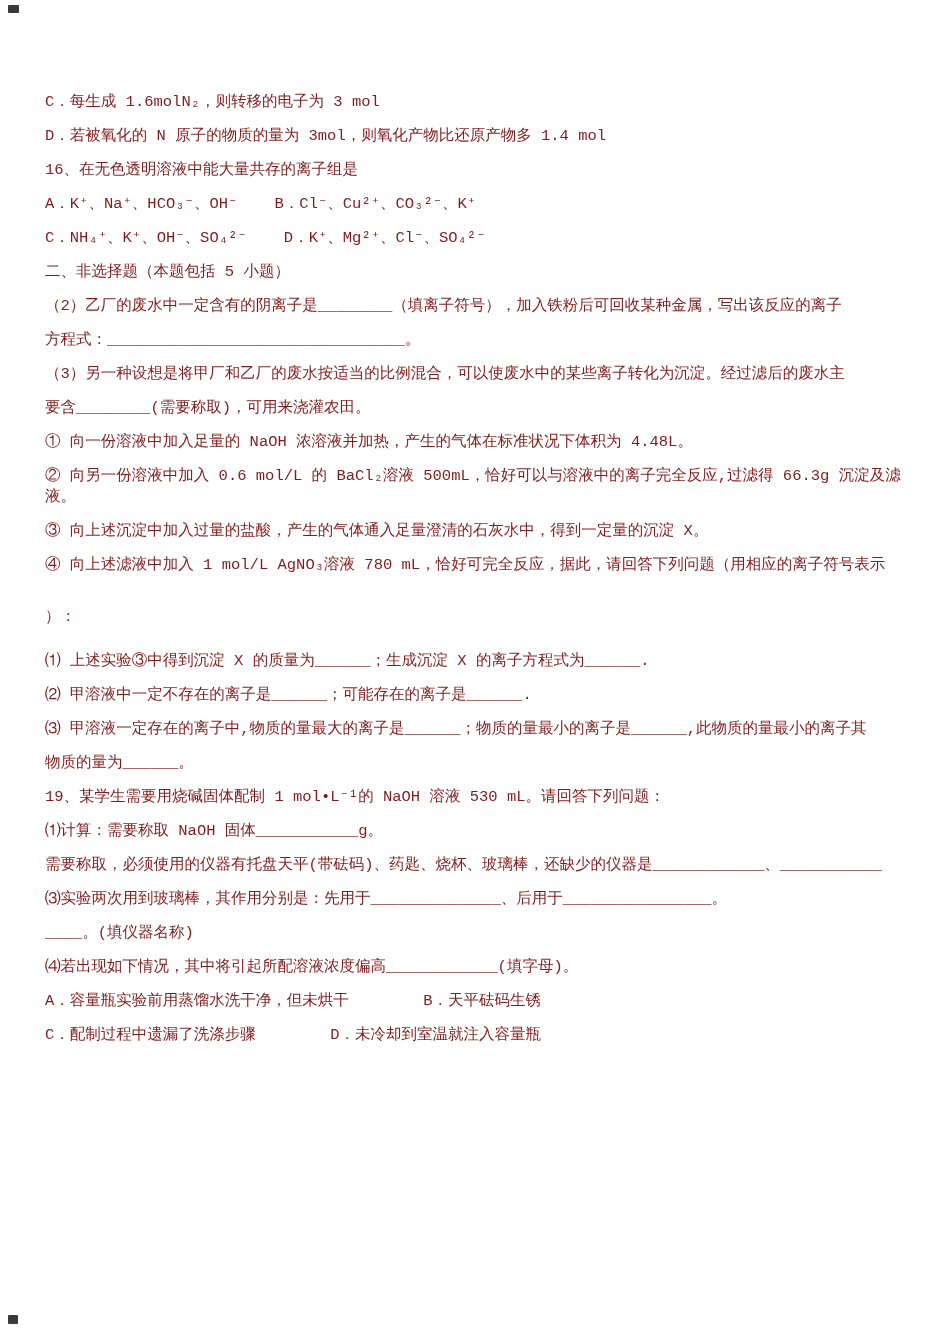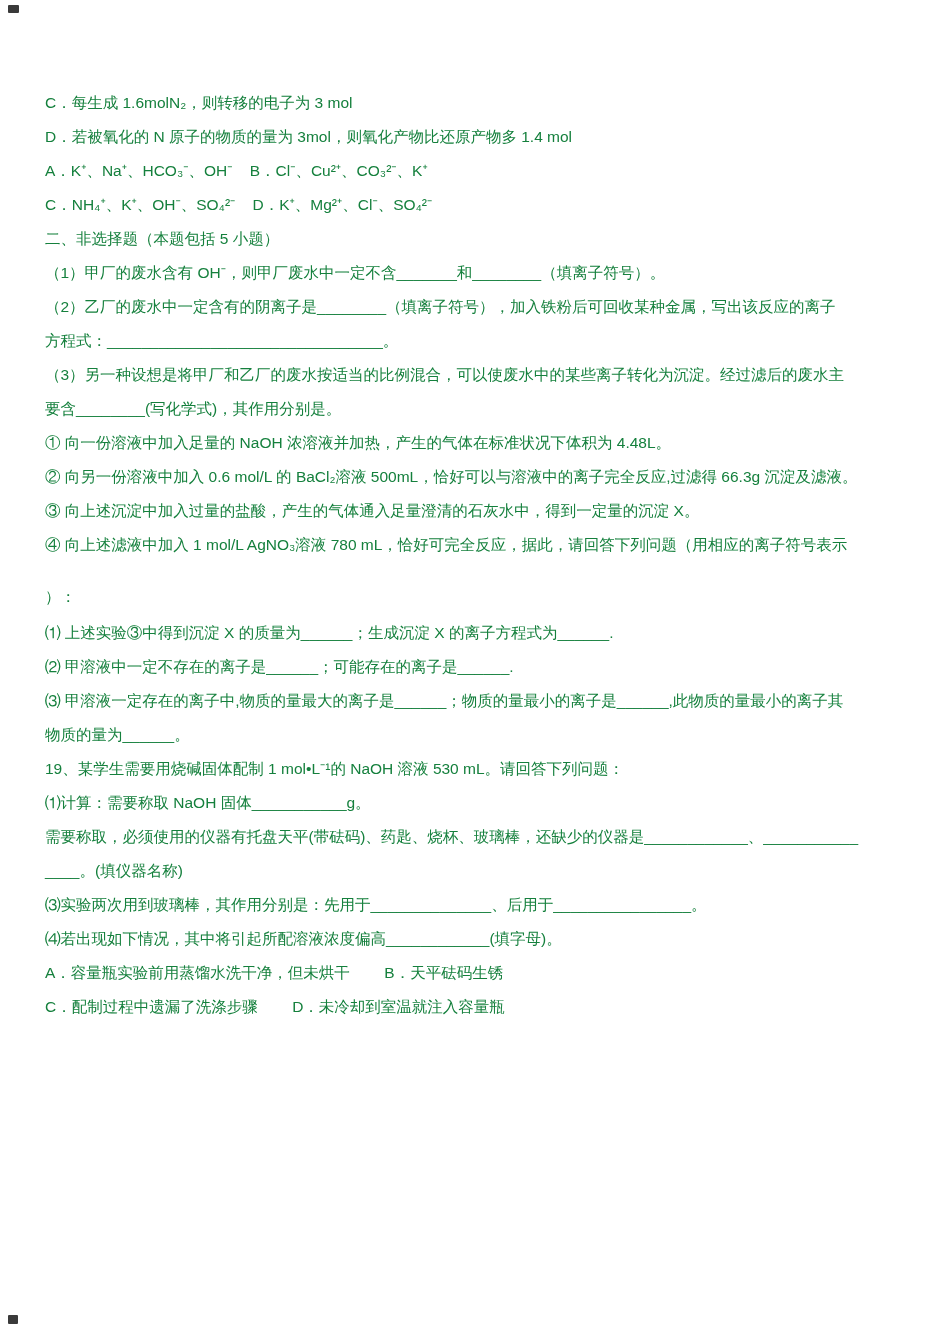--- a/index.html
+++ b/index.html
@@ -8,67 +8,67 @@
     width: 950px;
     height: 1344px;
     background: #ffffff;
     overflow: hidden;
     position: relative;
   }
   .page {
     position: absolute;
     inset: 0;
     padding: 92px 44px 0 45px;
-    font-family: Liberation Sans, sans-serif;
+    font-family: Liberation Mono, monospace;
     font-size: 15.5px;
-    color: #15803d;
+    color: #7f1d1d;
   }
   .line {
     margin: 0 0 13px 0;
     line-height: 21px;
     white-space: pre-wrap;
     overflow-wrap: break-word;
   }
   .gap-lg { margin-top: 31px; }
-  .gap-md { margin-top: 15px; }
+  .gap-md { margin-top: 23px; }
   .artifact {
     position: absolute;
     background: #3a3a3a;
     border-radius: 1px;
   }
   .artifact.top { left: 8px; top: 5px; width: 11px; height: 8px; }
   .artifact.bottom { left: 8px; top: 1315px; width: 10px; height: 9px; }
 </style>
 </head>
 <body>
 
 <div class="artifact top"></div>
 <div class="artifact bottom"></div>
 
 <div class="page">
   <p class="line">C．每生成 1.6molN₂，则转移的电子为 3 mol</p>
   <p class="line">D．若被氧化的 N 原子的物质的量为 3mol，则氧化产物比还原产物多 1.4 mol</p>
+  <p class="line">16、在无色透明溶液中能大量共存的离子组是</p>
   <p class="line">A．K⁺、Na⁺、HCO₃⁻、OH⁻    B．Cl⁻、Cu²⁺、CO₃²⁻、K⁺</p>
   <p class="line">C．NH₄⁺、K⁺、OH⁻、SO₄²⁻    D．K⁺、Mg²⁺、Cl⁻、SO₄²⁻</p>
   <p class="line">二、非选择题（本题包括 5 小题）</p>
-  <p class="line">（1）甲厂的废水含有 OH⁻，则甲厂废水中一定不含_______和________（填离子符号）。</p>
   <p class="line">（2）乙厂的废水中一定含有的阴离子是________（填离子符号），加入铁粉后可回收某种金属，写出该反应的离子</p>
   <p class="line">方程式：________________________________。</p>
   <p class="line">（3）另一种设想是将甲厂和乙厂的废水按适当的比例混合，可以使废水中的某些离子转化为沉淀。经过滤后的废水主</p>
-  <p class="line">要含________(写化学式)，其作用分别是。</p>
+  <p class="line">要含________(需要称取)，可用来浇灌农田。</p>
   <p class="line">① 向一份溶液中加入足量的 NaOH 浓溶液并加热，产生的气体在标准状况下体积为 4.48L。</p>
   <p class="line">② 向另一份溶液中加入 0.6 mol/L 的 BaCl₂溶液 500mL，恰好可以与溶液中的离子完全反应,过滤得 66.3g 沉淀及滤液。</p>
   <p class="line">③ 向上述沉淀中加入过量的盐酸，产生的气体通入足量澄清的石灰水中，得到一定量的沉淀 X。</p>
   <p class="line">④ 向上述滤液中加入 1 mol/L AgNO₃溶液 780 mL，恰好可完全反应，据此，请回答下列问题（用相应的离子符号表示</p>
   <p class="line gap-lg">）：</p>
   <p class="line gap-md">⑴ 上述实验③中得到沉淀 X 的质量为______；生成沉淀 X 的离子方程式为______.</p>
   <p class="line">⑵ 甲溶液中一定不存在的离子是______；可能存在的离子是______.</p>
   <p class="line">⑶ 甲溶液一定存在的离子中,物质的量最大的离子是______；物质的量最小的离子是______,此物质的量最小的离子其</p>
   <p class="line">物质的量为______。</p>
   <p class="line">19、某学生需要用烧碱固体配制 1 mol•L⁻¹的 NaOH 溶液 530 mL。请回答下列问题：</p>
   <p class="line">⑴计算：需要称取 NaOH 固体___________g。</p>
   <p class="line">需要称取，必须使用的仪器有托盘天平(带砝码)、药匙、烧杯、玻璃棒，还缺少的仪器是____________、___________</p>
+  <p class="line">⑶实验两次用到玻璃棒，其作用分别是：先用于______________、后用于________________。</p>
   <p class="line">____。(填仪器名称)</p>
-  <p class="line">⑶实验两次用到玻璃棒，其作用分别是：先用于______________、后用于________________。</p>
   <p class="line">⑷若出现如下情况，其中将引起所配溶液浓度偏高____________(填字母)。</p>
   <p class="line">A．容量瓶实验前用蒸馏水洗干净，但未烘干        B．天平砝码生锈</p>
   <p class="line">C．配制过程中遗漏了洗涤步骤        D．未冷却到室温就注入容量瓶</p>
 </div>
 
 </body></html>

